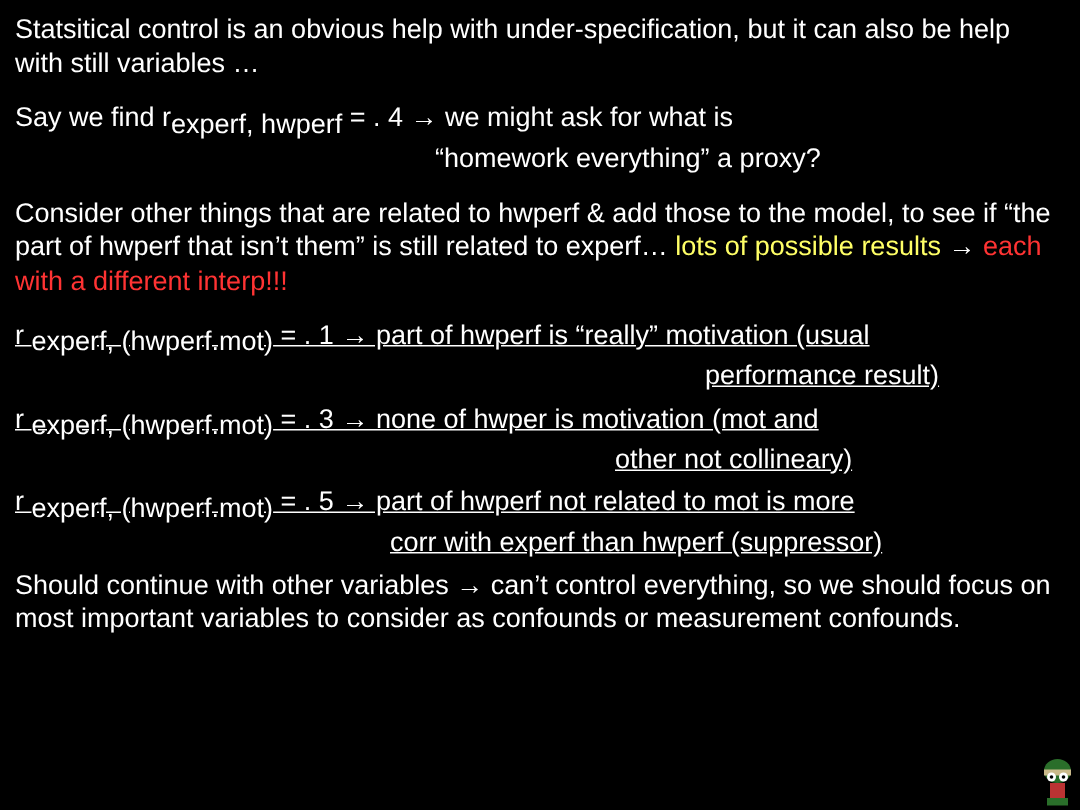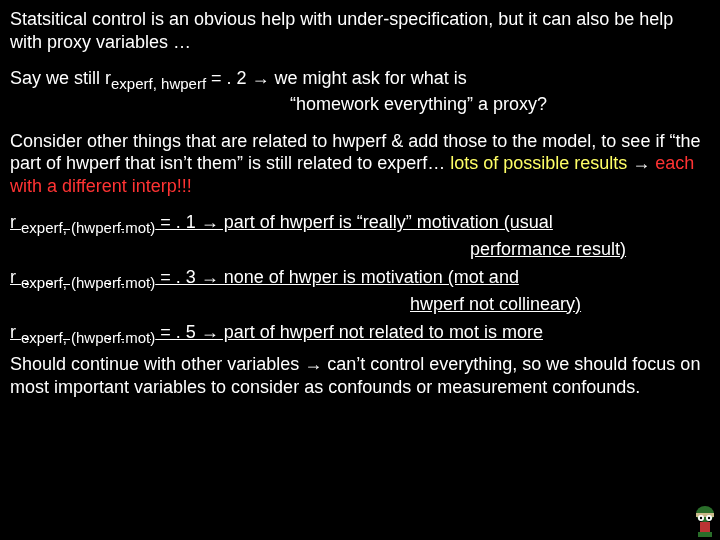--- a/index.html
+++ b/index.html
@@ -9,63 +9,64 @@
     background: #000;
     color: #fff;
     font-family: Arial, sans-serif;
     font-size: 18px;
     line-height: 1.25;
     padding: 8px 10px 0 10px;
     position: relative;
     overflow: hidden;
   }
   .block { margin-bottom: 14px; }
-  .sub { font-size: 15px; vertical-align: sub; }
+  .sub { font-size: 18px; vertical-align: sub; }
   .yellow { color: #ffff66; }
   .red { color: #ff3333; }
   .indent-right { display: block; padding-left: 280px; }
   .result-line { margin-bottom: 6px; text-decoration: underline; }
   .result-cont { display:block; padding-left: 290px; }
   .corner {
     position: absolute;
     right: 2px;
     bottom: 2px;
     width: 26px;
     height: 34px;
   }
   .corner svg { width: 100%; height: 100%; }
 </style>
 </head>
 <body>
 
 <div class="block">
-  <span>Statsitical control is an obvious help with under-specification, but it can also be help with proxy variables …</span>
+  <span>Statsitical control is an obvious help with under-specification, but it can also be help with still variables …</span>
 </div>
 
 <div class="block">
-  <span>Say we still   r</span><span class="sub">experf, hwperf</span><span> = . 2  →  we might ask for what is</span>
+  <span>Say we find   r</span><span class="sub">experf, hwperf</span><span> = . 4  →  we might ask for what is</span>
   <span class="indent-right">“homework everything” a proxy?</span>
 </div>
 
 <div class="block">
   <span>Consider other things that are related to hwperf &amp; add those to the model, to see if “the part of hwperf that isn’t them” is still related to experf… </span><span class="yellow">lots of possible results</span><span> → </span><span class="red">each with a different interp!!!</span>
 </div>
 
 <div class="result-line">
   <span>r </span><span class="sub">experf, (hwperf.mot)</span><span> = . 1  →   part of hwperf is “really” motivation (usual</span>
   <span class="result-cont" style="padding-left:460px">performance result)</span>
 </div>
 
 <div class="result-line">
   <span>r </span><span class="sub">experf, (hwperf.mot)</span><span> = . 3  →   none of hwper is motivation (mot and</span>
-  <span class="result-cont" style="padding-left:400px">hwperf not collineary)</span>
+  <span class="result-cont" style="padding-left:400px">other not collineary)</span>
 </div>
 
 <div class="block result-line">
   <span>r </span><span class="sub">experf, (hwperf.mot)</span><span> = . 5  →   part of hwperf not related to mot is more</span>
+  <span class="result-cont" style="padding-left:250px">corr with experf than hwperf (suppressor)</span>
 </div>
 
 <div class="block">
   <span>Should continue with other variables → can’t control everything, so we should focus on most important variables to consider as confounds or measurement confounds.</span>
 </div>
 
 <div class="corner">
   <svg viewBox="0 0 26 34">
     <ellipse cx="13" cy="10" rx="9" ry="8" fill="#2a6e2a"></ellipse>
     <rect x="4" y="9" width="18" height="4" fill="#c9b98a"></rect>

